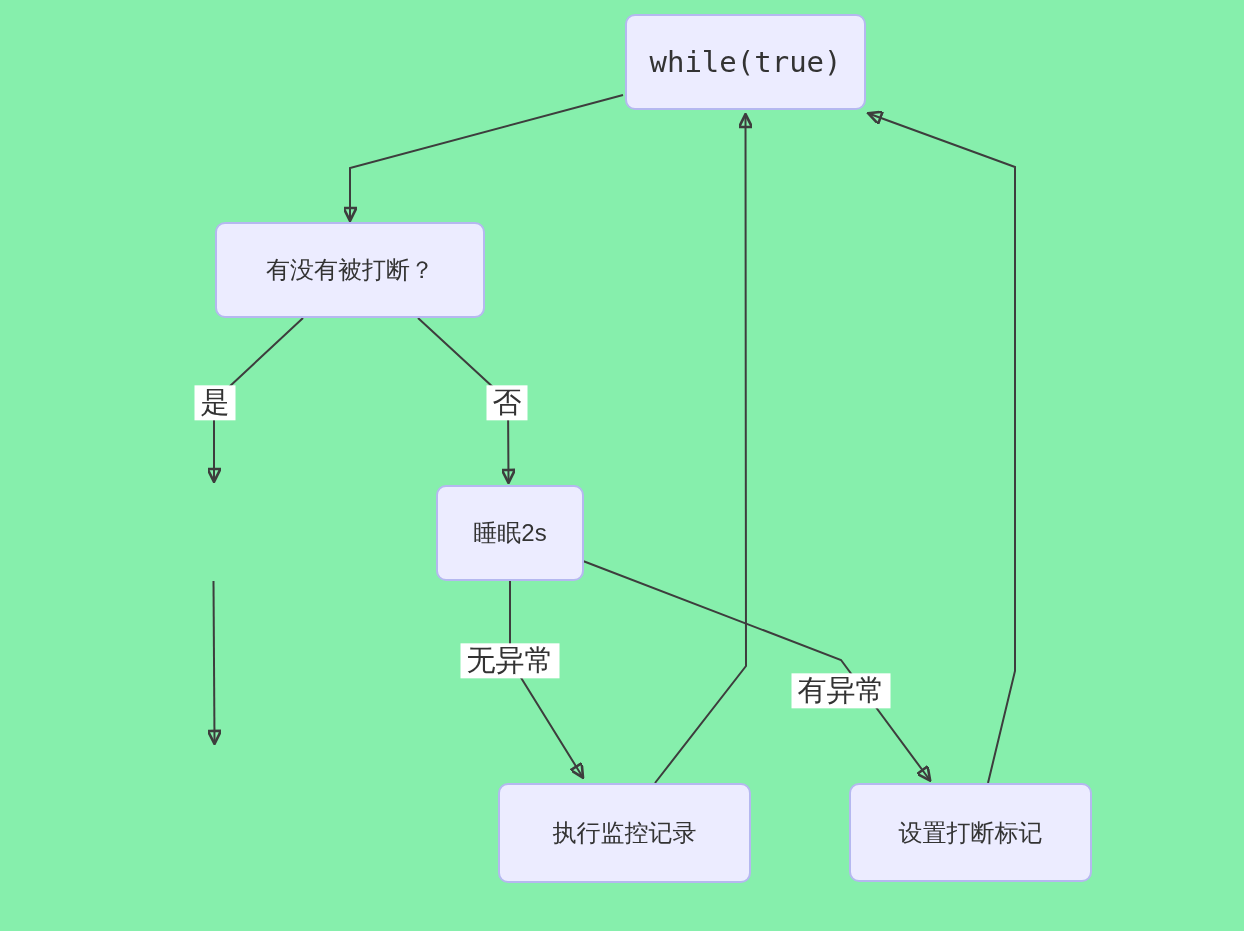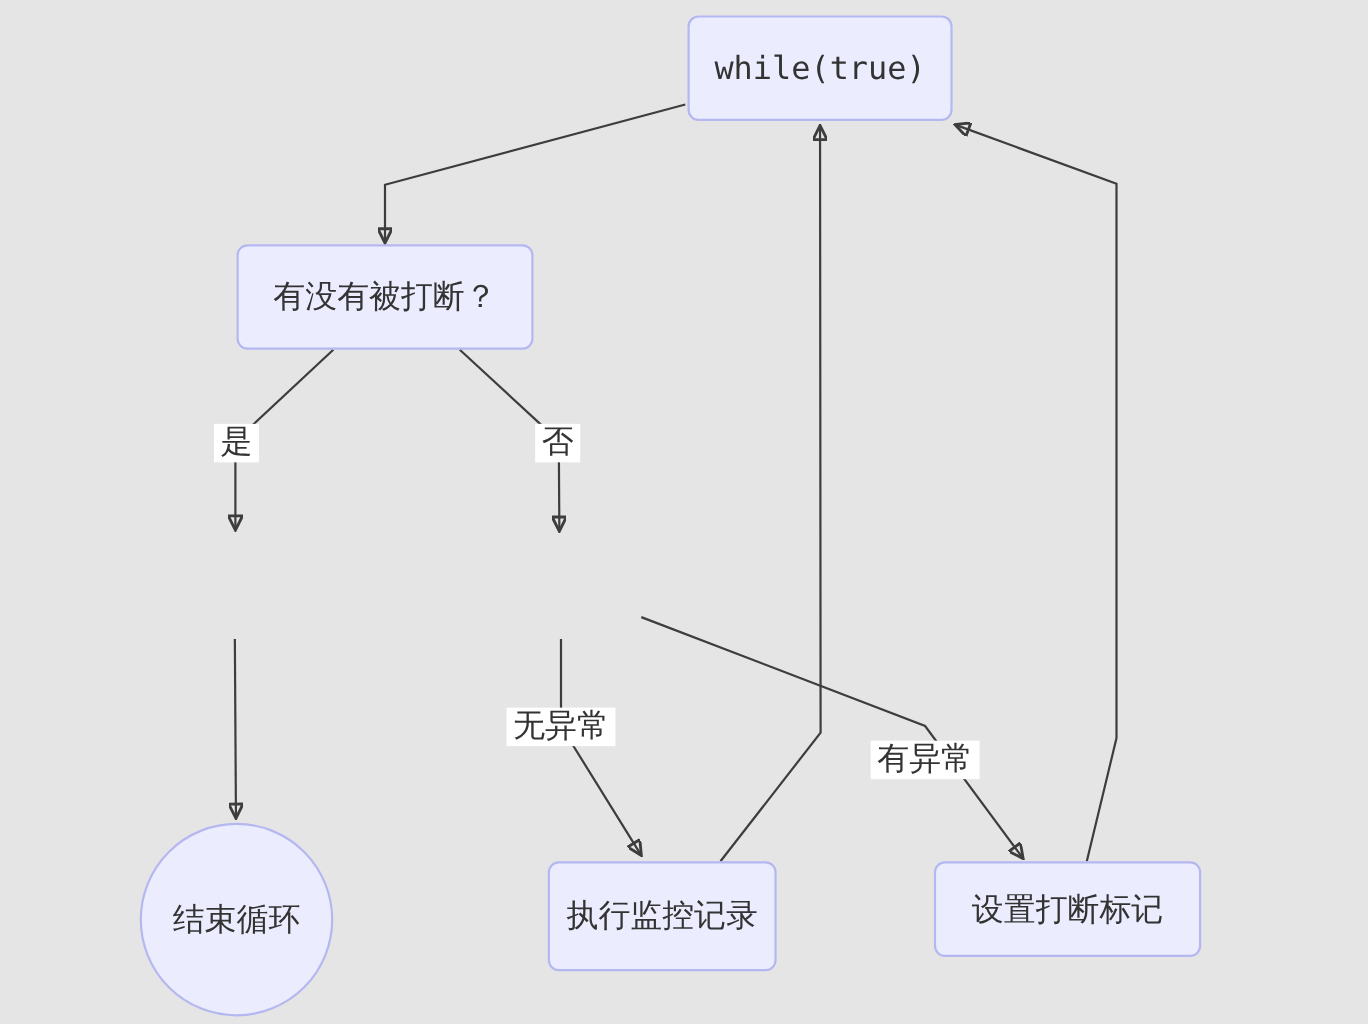--- a/index.html
+++ b/index.html
@@ -5,21 +5,21 @@
   html, body {
     margin: 0;
     padding: 0;
     background: #ffffff;
     font-family: "Liberation Sans", "DejaVu Sans", sans-serif;
   }
   .canvas {
     position: relative;
     width: 1244px;
     height: 931px;
-    background: #e5e5e5;
+    background: #86efac;
     overflow: hidden;
   }
   .edges {
     position: absolute;
     left: 0;
     top: 0;
     z-index: 1;
   }
   .edges path {
     fill: none;
@@ -28,21 +28,21 @@
   }
   .node {
     position: absolute;
     box-sizing: border-box;
     background: #ececff;
     border: 2px solid #b5b8f0;
     border-radius: 10px;
     display: flex;
     align-items: center;
     justify-content: center;
-    font-size: 29px;
+    font-size: 24px;
     color: #333333;
     z-index: 2;
     white-space: nowrap;
   }
   .node.circle {
     border-radius: 50%;
   }
   .node.mono {
     font-family: "DejaVu Sans Mono", "Liberation Mono", monospace;
     font-size: 29px;
@@ -57,22 +57,22 @@
     color: #333333;
     z-index: 3;
     white-space: nowrap;
   }
   
   #n-while     { left: 625px; top: 14px;  width: 241px; height: 96px; }
   #n-question  { left: 215px; top: 222px; width: 270px; height: 96px; }
   #n-cleanup   { left: 126px; top: 484px; width: 176px; height: 96px; }
   #n-sleep     { left: 436px; top: 485px; width: 148px; height: 96px; }
   #n-endloop   { left: 127px; top: 748px; width: 176px; height: 176px; }
-  #n-monitor   { left: 498px; top: 783px; width: 208px; height: 100px; }
-  #n-setflag   { left: 849px; top: 783px; width: 243px; height: 87px; }
+  #n-monitor   { left: 498px; top: 783px; width: 253px; height: 100px; }
+  #n-setflag   { left: 849px; top: 783px; width: 243px; height: 99px; }
   
   #lbl-yes     { left: 215px; top: 403px; }
   #lbl-no      { left: 507px; top: 403px; }
   #lbl-noexc   { left: 510px; top: 661px; text-align: right; }
   #lbl-hasexc  { left: 841px; top: 691px; }
 </style>
 </head>
 <body>
 
 <div class="canvas">
@@ -91,22 +91,22 @@
     <path d="M 583 561 L 841 660 L 929 779" marker-end="url(#arrow)"></path>
     <path d="M 655 783 L 746 666 L 745.5 116" marker-end="url(#arrow)"></path>
     <path d="M 988 783 L 1015 671 L 1015 167 L 870 114" marker-end="url(#arrow)"></path>
   </svg>
 
   <div id="n-while" class="node mono">while(true)</div>
 
   <div id="n-question" class="node">有没有被打断？</div>
 
 
+  <div id="n-sleep" class="node">睡眠2s</div>
 
-  <div id="n-endloop" class="node circle">结束循环</div>
 
   <div id="n-monitor" class="node">执行监控记录</div>
 
   <div id="n-setflag" class="node">设置打断标记</div>
 
   <div id="lbl-yes" class="edge-label">是</div>
 
   <div id="lbl-no" class="edge-label">否</div>
 
   <div id="lbl-noexc" class="edge-label">无异常</div>

